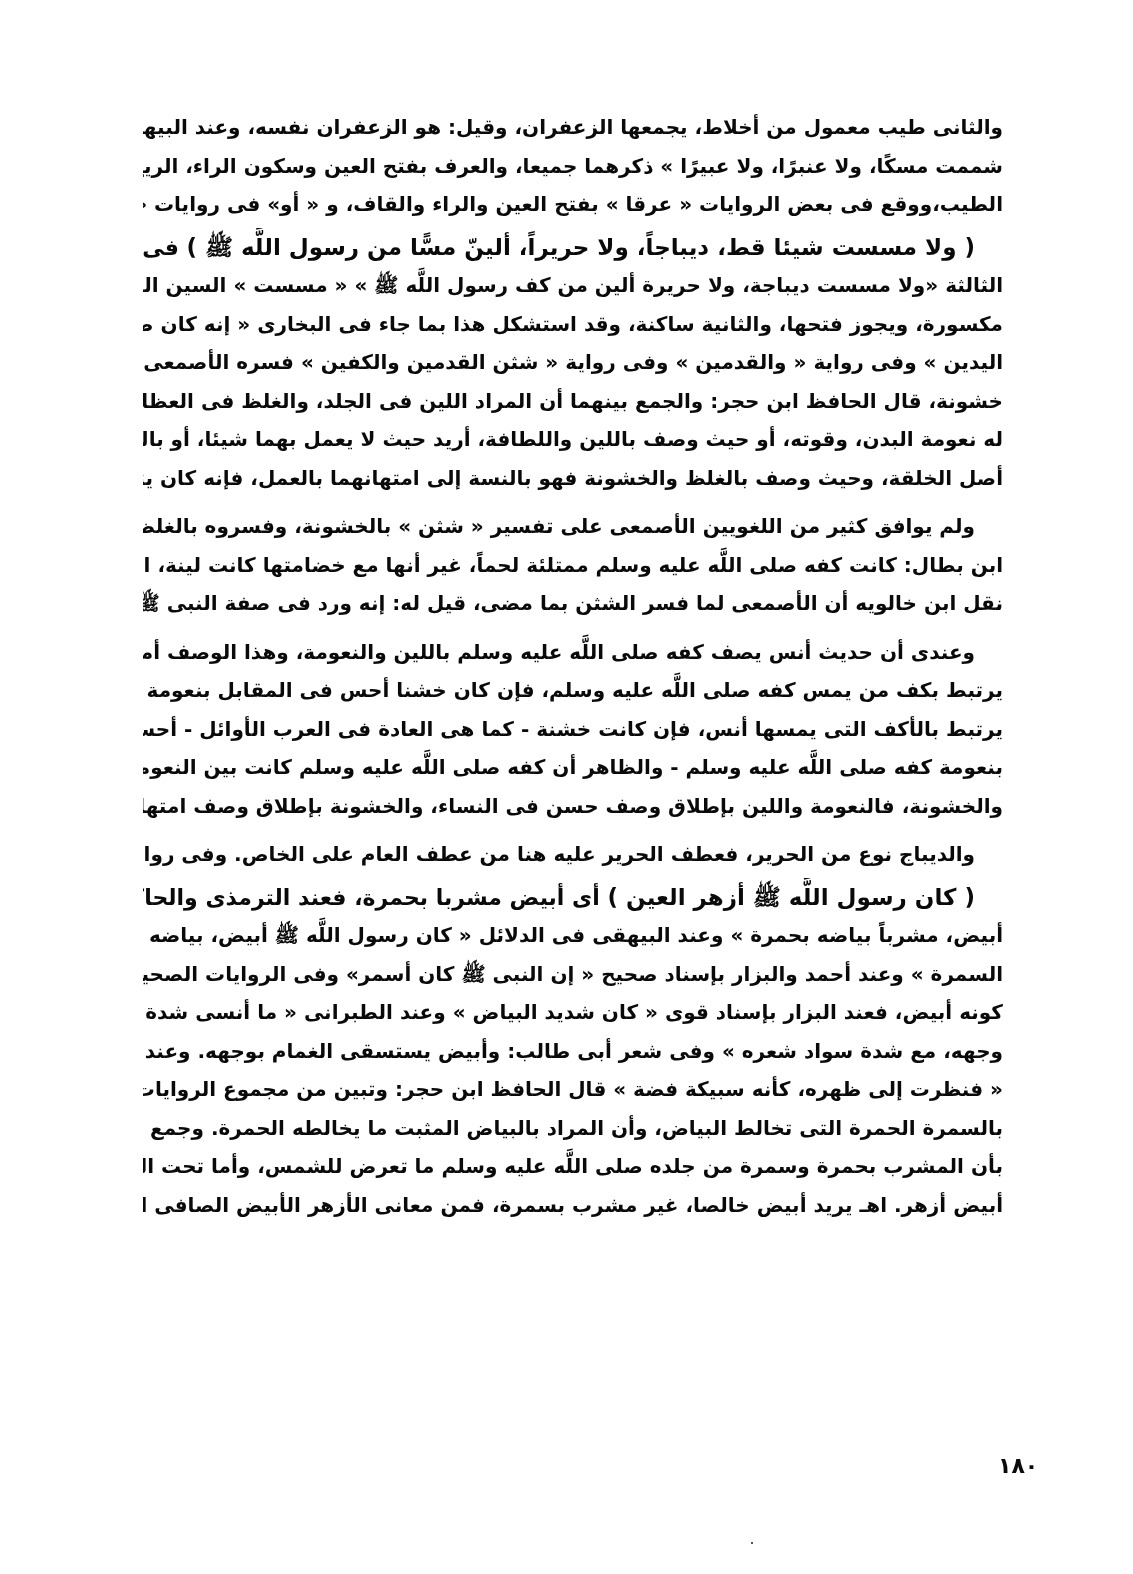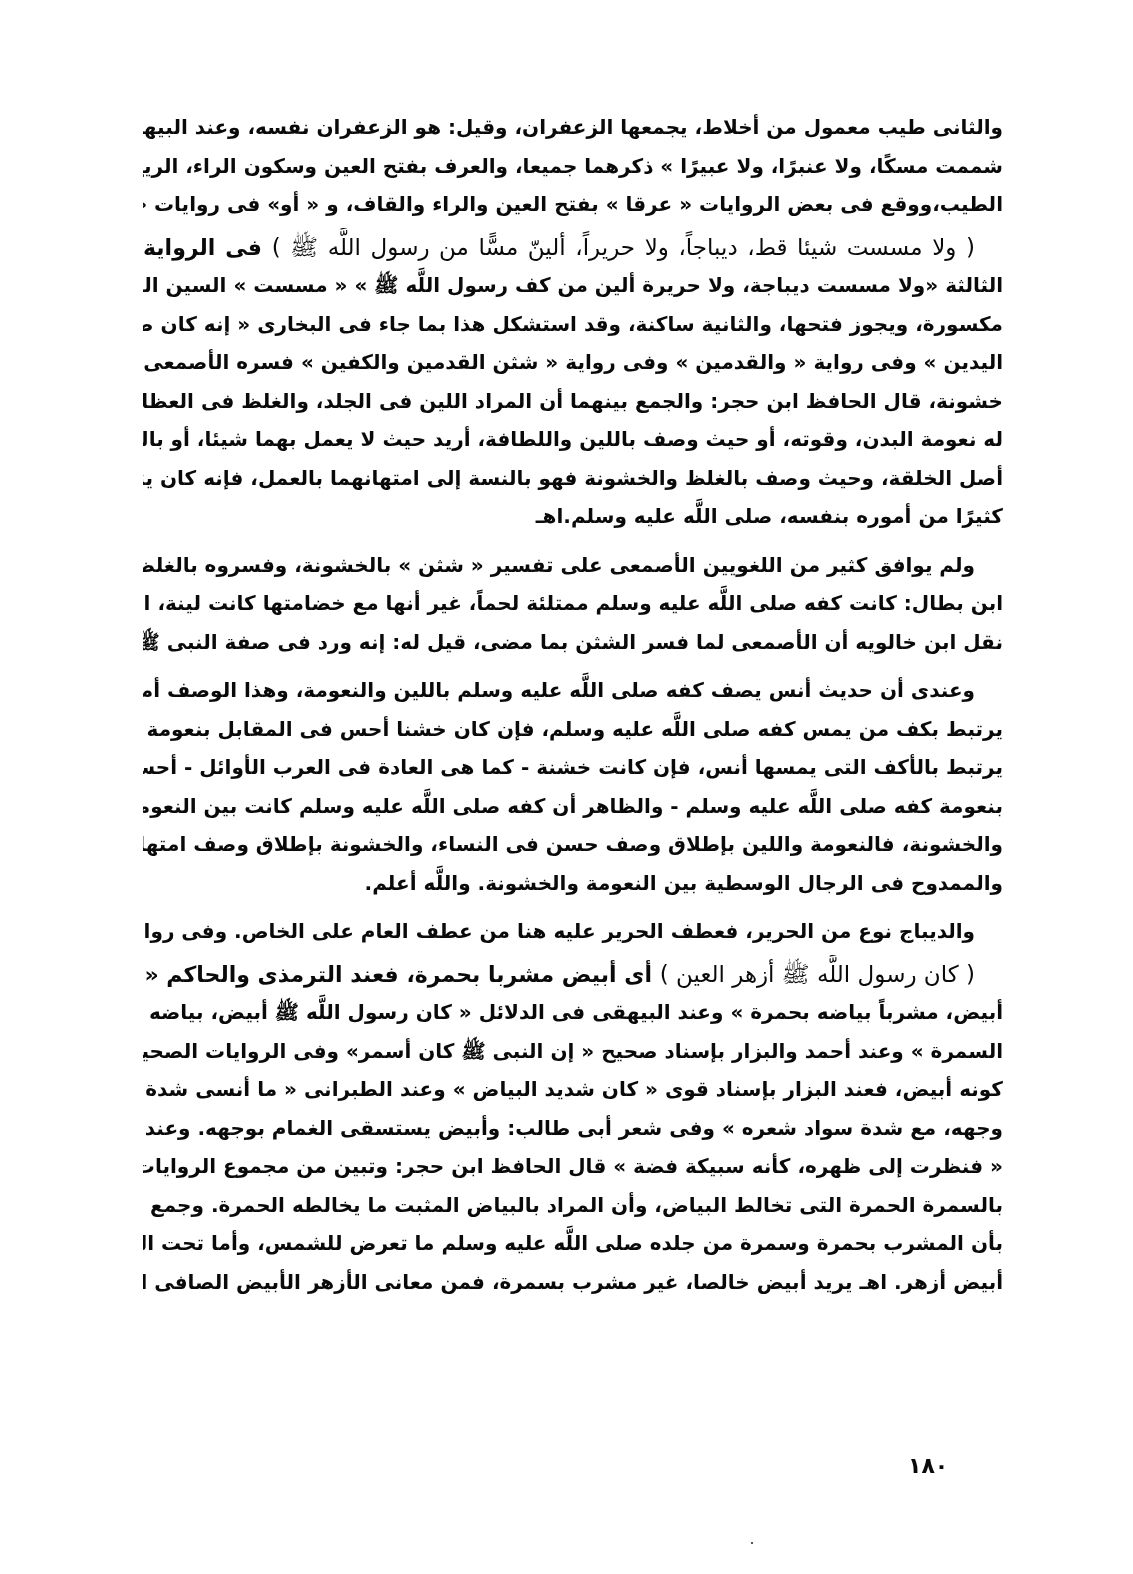--- a/index.html
+++ b/index.html
@@ -6,22 +6,22 @@
   body { width: 1133px; height: 1574px; position: relative; overflow: hidden;
          font-family: "DejaVu Sans", sans-serif; color: #0a0a0a; }
   .page { position: absolute; left: 143px; top: 108px; width: 860px; direction: rtl; }
   .line { display: block; height: 38.5px; line-height: 38.5px; font-size: 20px;
           text-align: justify; text-align-last: justify; white-space: nowrap; overflow: hidden;
           font-weight: 600; letter-spacing: -0.2px; }
   .line.last { text-align-last: right; }
   .line.heading { font-size: 22px; font-weight: 700; }
   .line.indent { padding-right: 28px; }
   .gap { height: 10px; }
-  .hd { font-weight: 400; font-size: 23px; }
-  .page-number { position: absolute; left: 908px; top: 1453px; font-size: 22px; font-weight: 700;
+  .hd { font-weight: 700; font-size: 23px; }
+  .page-number { position: absolute; left: 998px; top: 1453px; font-size: 22px; font-weight: 700;
                  direction: rtl; font-family: "DejaVu Sans", sans-serif; }
   .dot { position: absolute; left: 751px; top: 1542px; width: 2px; height: 2px; background: #555; }
 </style>
 </head>
 <body>
 
 <div class="page">
 
   <div>
     <span class="line">والثانى طيب معمول من أخلاط، يجمعها الزعفران، وقيل: هو الزعفران نفسه، وعند البيهقى « ولا</span>
@@ -30,40 +30,38 @@
   </div>
 
   <div style="margin-top:4px;">
     <span class="line heading indent"><span class="hd">( ولا مسست شيئا قط، ديباجاً، ولا حريراً، ألينّ مسًّا من رسول اللَّه ﷺ )</span><span> فى الرواية</span></span>
     <span class="line">الثالثة «ولا مسست ديباجة، ولا حريرة ألين من كف رسول اللَّه ﷺ » « مسست » السين الأولى</span>
     <span class="line">مكسورة، ويجوز فتحها، والثانية ساكنة، وقد استشكل هذا بما جاء فى البخارى « إنه كان ضخم</span>
     <span class="line">اليدين » وفى رواية « والقدمين » وفى رواية « شثن القدمين والكفين » فسره الأصمعى بغليظهما فى</span>
     <span class="line">خشونة، قال الحافظ ابن حجر: والجمع بينهما أن المراد اللين فى الجلد، والغلظ فى العظام، فيجتمع</span>
     <span class="line">له نعومة البدن، وقوته، أو حيث وصف باللين واللطافة، أريد حيث لا يعمل بهما شيئا، أو بالنسبة إلى</span>
     <span class="line">أصل الخلقة، وحيث وصف بالغلظ والخشونة فهو بالنسة إلى امتهانهما بالعمل، فإنه كان يتعاطى</span>
-    <span class="line last">كثيرًا من أموره بنفسه، صلى اللَّه عليه وسلم.اهـ</span>
   </div>
 
   <div class="gap"></div>
 
   <div>
     <span class="line indent">ولم يوافق كثير من اللغويين الأصمعى على تفسير « شثن » بالخشونة، وفسروه بالغلظ فقط، وقال</span>
     <span class="line">ابن بطال: كانت كفه صلى اللَّه عليه وسلم ممتلئة لحماً، غير أنها مع خضامتها كانت لينة، اهـ وقد</span>
     <span class="line">نقل ابن خالويه أن الأصمعى لما فسر الشثن بما مضى، قيل له: إنه ورد فى صفة النبى ﷺ؟ فآلى على</span>
   </div>
 
   <div class="gap"></div>
 
   <div>
     <span class="line indent">وعندى أن حديث أنس يصف كفه صلى اللَّه عليه وسلم باللين والنعومة، وهذا الوصف أمر نسبى،</span>
     <span class="line">يرتبط بكف من يمس كفه صلى اللَّه عليه وسلم، فإن كان خشنا أحس فى المقابل بنعومة ولين، كما</span>
     <span class="line">يرتبط بالأكف التى يمسها أنس، فإن كانت خشنة - كما هى العادة فى العرب الأوائل - أحس</span>
     <span class="line">بنعومة كفه صلى اللَّه عليه وسلم - والظاهر أن كفه صلى اللَّه عليه وسلم كانت بين النعومة</span>
     <span class="line">والخشونة، فالنعومة واللين بإطلاق وصف حسن فى النساء، والخشونة بإطلاق وصف امتهان،</span>
-    <span class="line last">والممدوح فى الرجال الوسطية بين النعومة والخشونة. واللَّه أعلم.</span>
   </div>
 
   <div class="gap"></div>
 
   <div>
     <span class="line indent">والديباج نوع من الحرير، فعطف الحرير عليه هنا من عطف العام على الخاص. وفى رواية</span>
   </div>
 
   <div style="margin-top:4px;">
     <span class="line heading indent"><span class="hd">( كان رسول اللَّه ﷺ أزهر العين )</span><span> أى أبيض مشربا بحمرة، فعند الترمذى والحاكم « كان</span></span>

